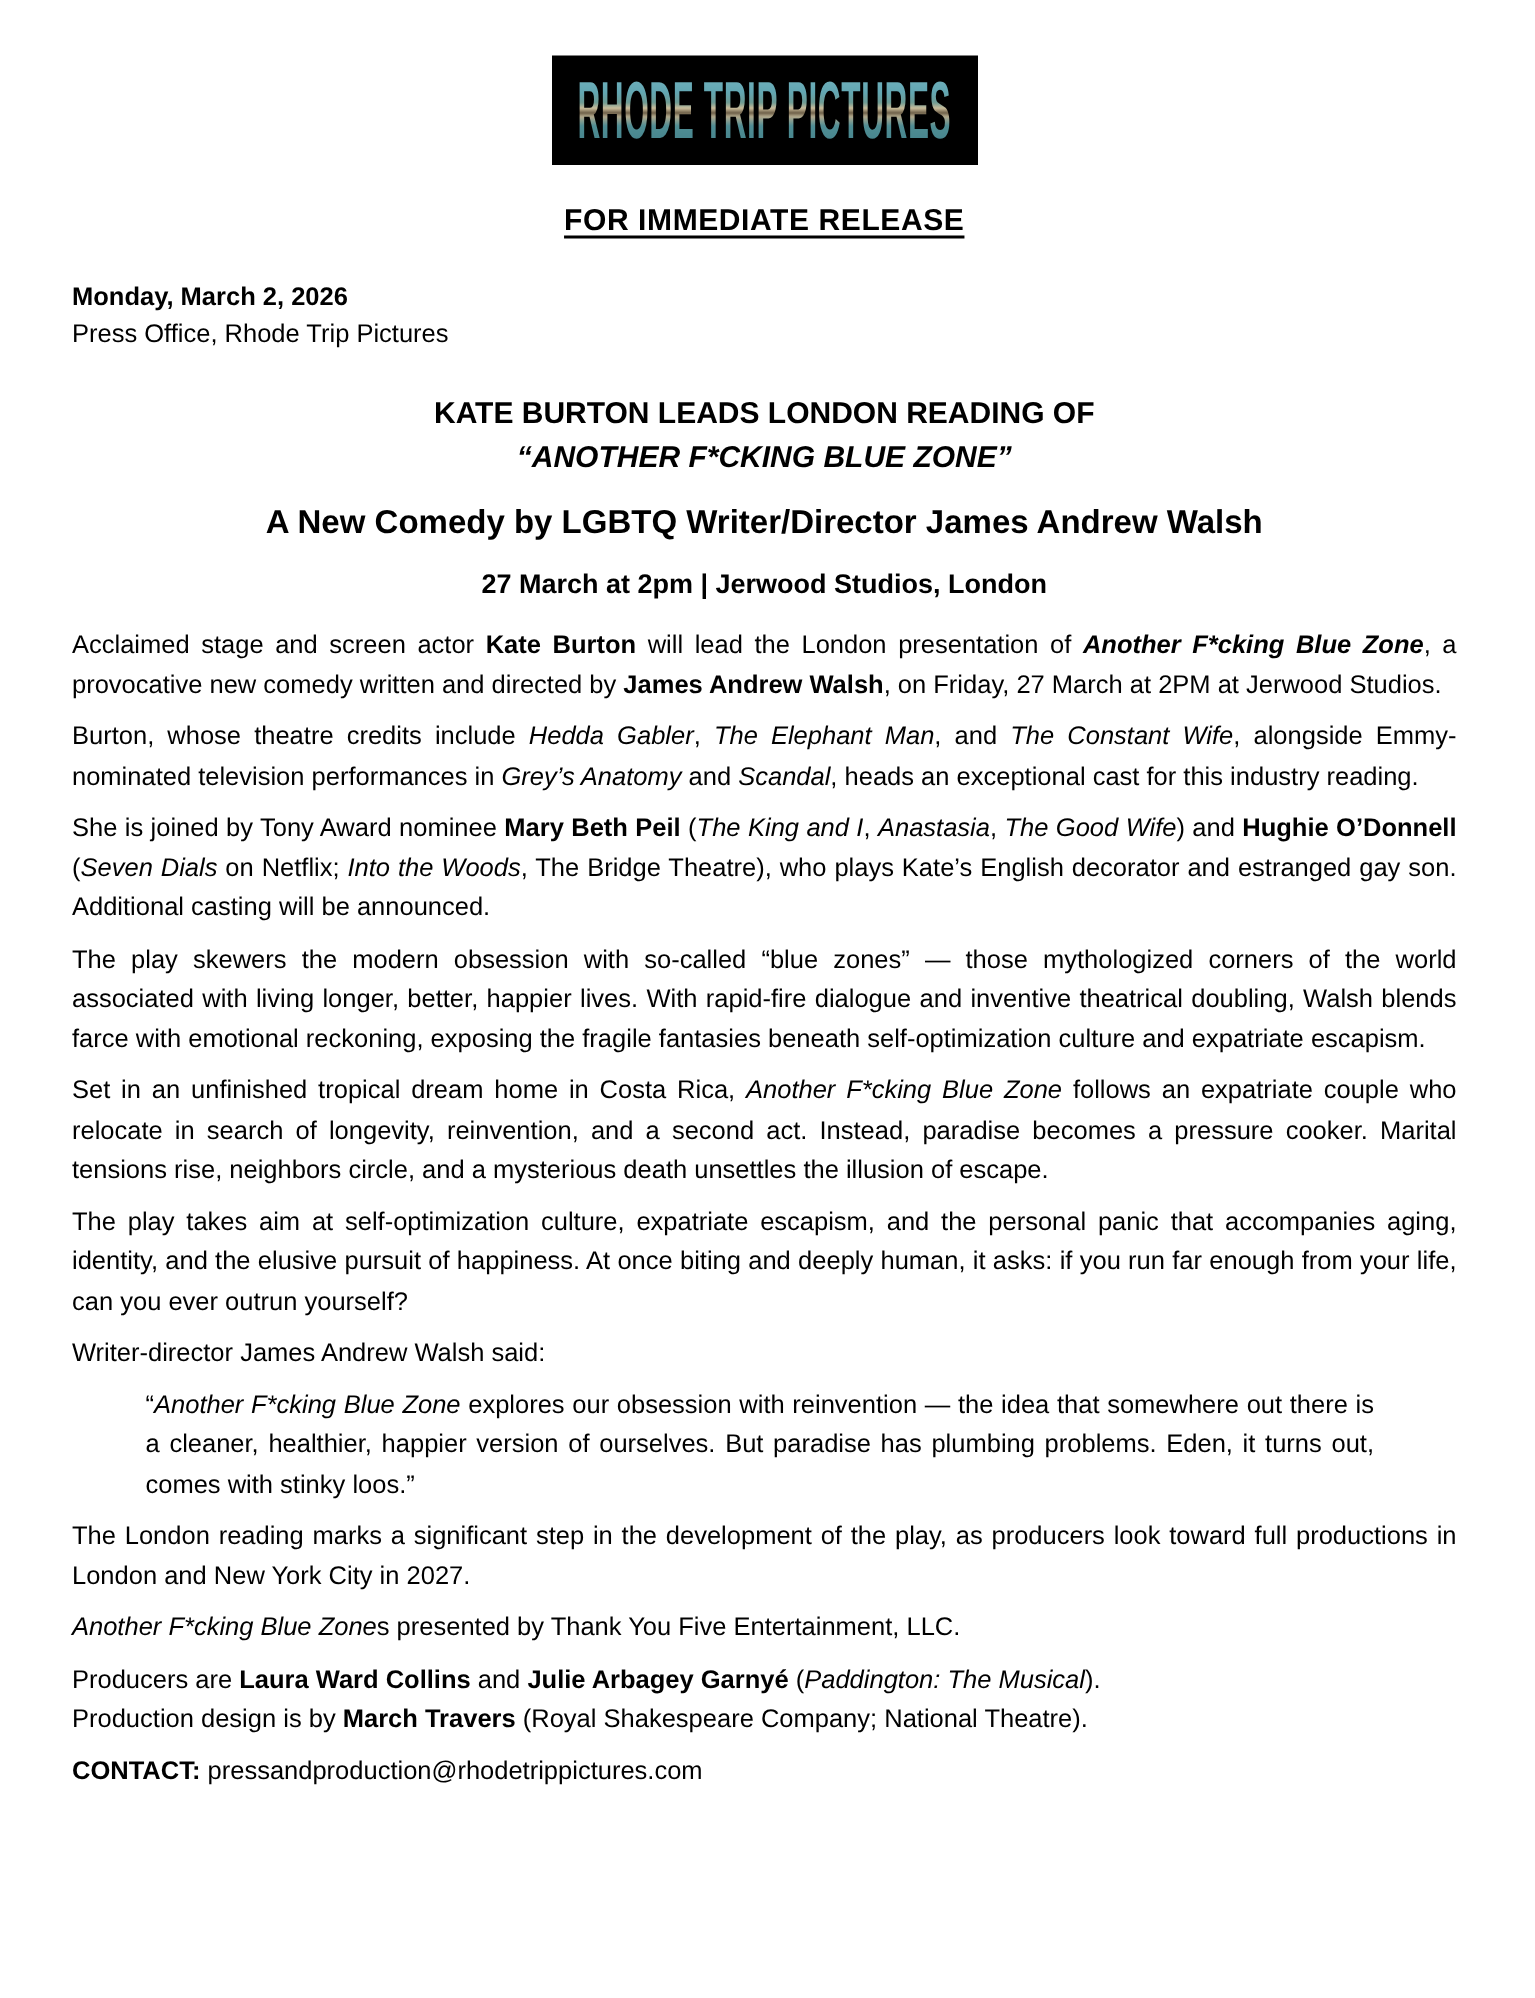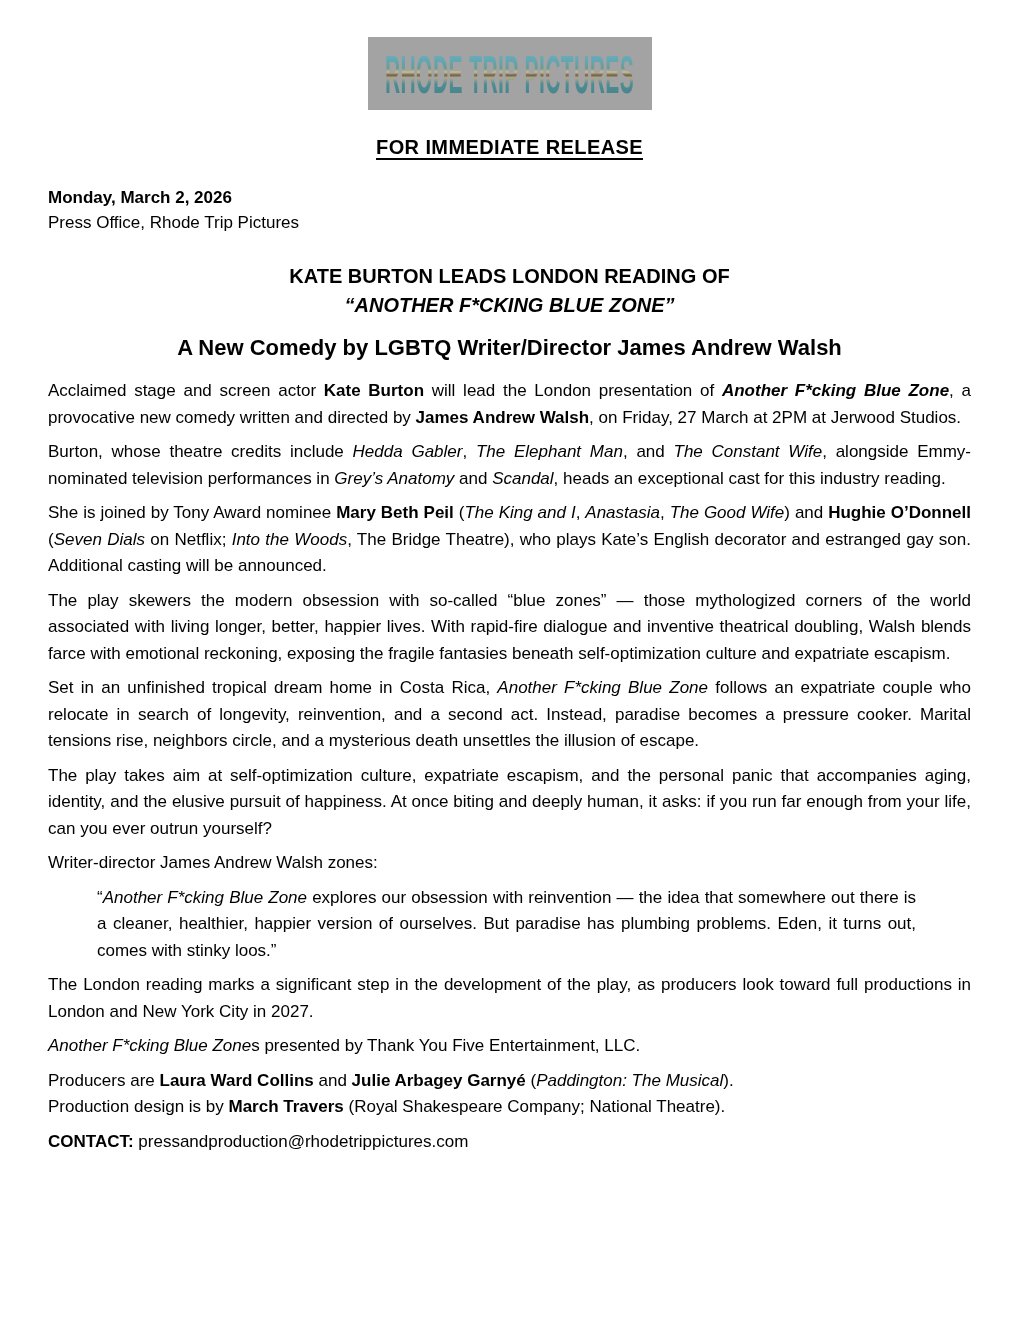--- a/index.html
+++ b/index.html
@@ -87,48 +87,49 @@
   span.b  { font-weight: 700; }
   span.i  { font-style: italic; }
   span.bi { font-weight: 700; font-style: italic; }
 </style>
 </head>
 <body>
 
 <div class="page">
 
   <div class="logo-wrap">
-    <div class="logo-box" style="background: #a3a3a3;">
+    <div class="logo-box" style="background: #000000;">
       <span class="logo-text" style="background-image: linear-gradient(rgb(122, 184, 194) 0%, rgb(98, 166, 178) 30%, rgb(109, 154, 147) 41%, rgb(202, 189, 155) 47%, rgb(110, 96, 73) 52%, rgb(179, 169, 140) 56%, rgb(79, 141, 148) 66%, rgb(63, 124, 134) 100%);">RHODE TRIP PICTURES</span>
     </div>
   </div>
 
   <div class="release">FOR IMMEDIATE RELEASE</div>
 
   <div class="dateline">
     <div class="date">Monday, March 2, 2026</div>
     <div class="office">Press Office, Rhode Trip Pictures</div>
   </div>
 
   <div class="headline">
     <div class="line1">KATE BURTON LEADS LONDON READING OF</div>
     <div class="line2">“ANOTHER F*CKING BLUE ZONE”</div>
   </div>
 
   <div class="subhead">A New Comedy by LGBTQ Writer/Director James Andrew Walsh</div>
 
+  <div class="event-line">27 March at 2pm | Jerwood Studios, London</div>
 
   <div class="body-copy">
       <p class="para"><span>Acclaimed stage and screen actor </span><span class="b">Kate Burton</span><span> will lead the London presentation of </span><span class="bi">Another F*cking Blue Zone</span><span>, a provocative new comedy written and directed by </span><span class="b">James Andrew Walsh</span><span>, on Friday, 27 March at 2PM at Jerwood Studios.</span></p>
       <p class="para"><span>Burton, whose theatre credits include </span><span class="i">Hedda Gabler</span><span>, </span><span class="i">The Elephant Man</span><span>, and </span><span class="i">The Constant Wife</span><span>, alongside Emmy-nominated television performances in </span><span class="i">Grey’s Anatomy</span><span> and </span><span class="i">Scandal</span><span>, heads an exceptional cast for this industry reading.</span></p>
       <p class="para"><span>She is joined by Tony Award nominee </span><span class="b">Mary Beth Peil</span><span> (</span><span class="i">The King and I</span><span>, </span><span class="i">Anastasia</span><span>, </span><span class="i">The Good Wife</span><span>) and </span><span class="b">Hughie O’Donnell</span><span> (</span><span class="i">Seven Dials</span><span> on Netflix; </span><span class="i">Into the Woods</span><span>, The Bridge Theatre), who plays Kate’s English decorator and estranged gay son. Additional casting will be announced.</span></p>
       <p class="para"><span>The play skewers the modern obsession with so-called “blue zones” — those mythologized corners of the world associated with living longer, better, happier lives. With rapid-fire dialogue and inventive theatrical doubling, Walsh blends farce with emotional reckoning, exposing the fragile fantasies beneath self-optimization culture and expatriate escapism.</span></p>
       <p class="para"><span>Set in an unfinished tropical dream home in Costa Rica, </span><span class="i">Another F*cking Blue Zone</span><span> follows an expatriate couple who relocate in search of longevity, reinvention, and a second act. Instead, paradise becomes a pressure cooker. Marital tensions rise, neighbors circle, and a mysterious death unsettles the illusion of escape.</span></p>
       <p class="para"><span>The play takes aim at self-optimization culture, expatriate escapism, and the personal panic that accompanies aging, identity, and the elusive pursuit of happiness. At once biting and deeply human, it asks: if you run far enough from your life, can you ever outrun yourself?</span></p>
-      <p class="para"><span>Writer-director James Andrew Walsh zones:</span></p>
+      <p class="para"><span>Writer-director James Andrew Walsh said:</span></p>
       <p class="para quote"><span>“</span><span class="i">Another F*cking Blue Zone</span><span> explores our obsession with reinvention — the idea that somewhere out there is a cleaner, healthier, happier version of ourselves. But paradise has plumbing problems. Eden, it turns out, comes with stinky loos.”</span></p>
       <p class="para"><span>The London reading marks a significant step in the development of the play, as producers look toward full productions in London and New York City in 2027.</span></p>
       <p class="para"><span class="i">Another F*cking Blue Zone</span><span>s presented by Thank You Five Entertainment, LLC.</span></p>
       <p class="para"><span>Producers are </span><span class="b">Laura Ward Collins</span><span> and </span><span class="b">Julie Arbagey Garnyé</span><span> (</span><span class="i">Paddington: The Musical</span><span>).</span><br><span>Production design is by </span><span class="b">March Travers</span><span> (Royal Shakespeare Company; National Theatre).</span></p>
       <p class="para"><span class="b">CONTACT:</span><span> pressandproduction@rhodetrippictures.com</span></p>
     </div>
 
 </div>
 
 </body></html>

